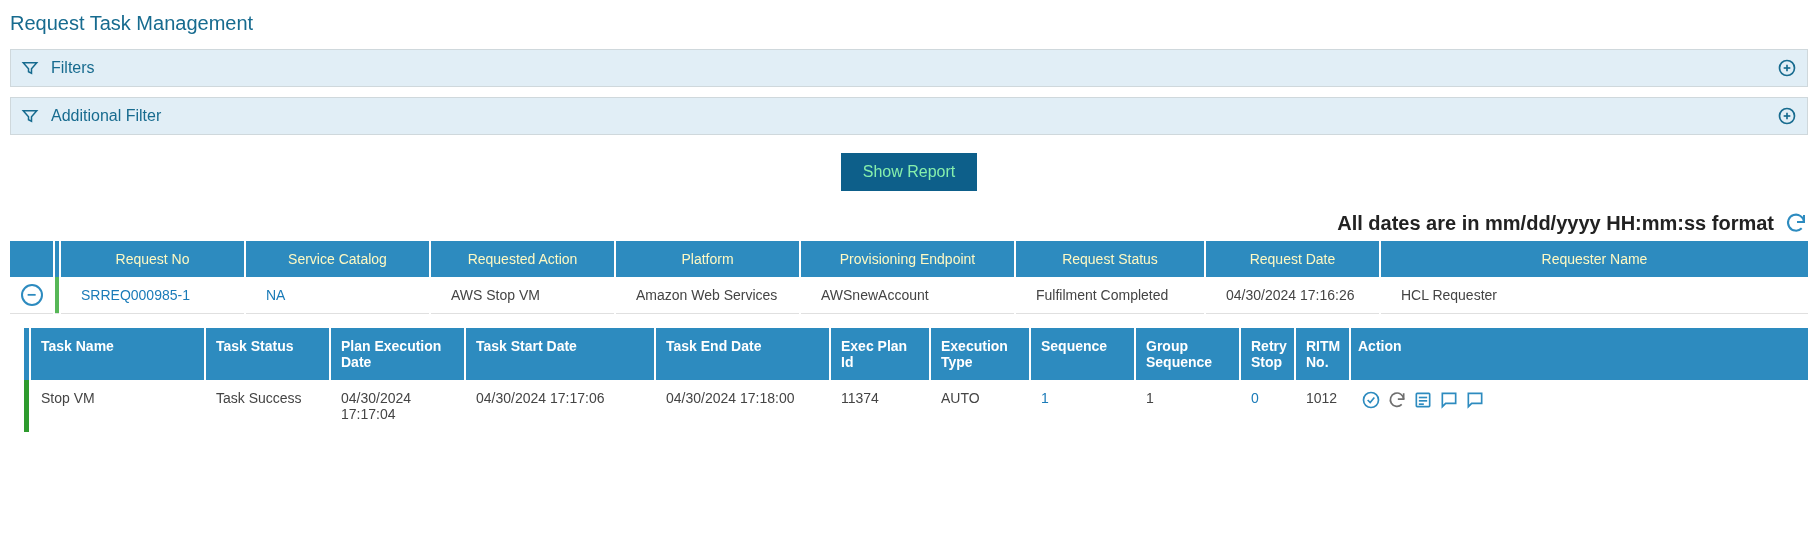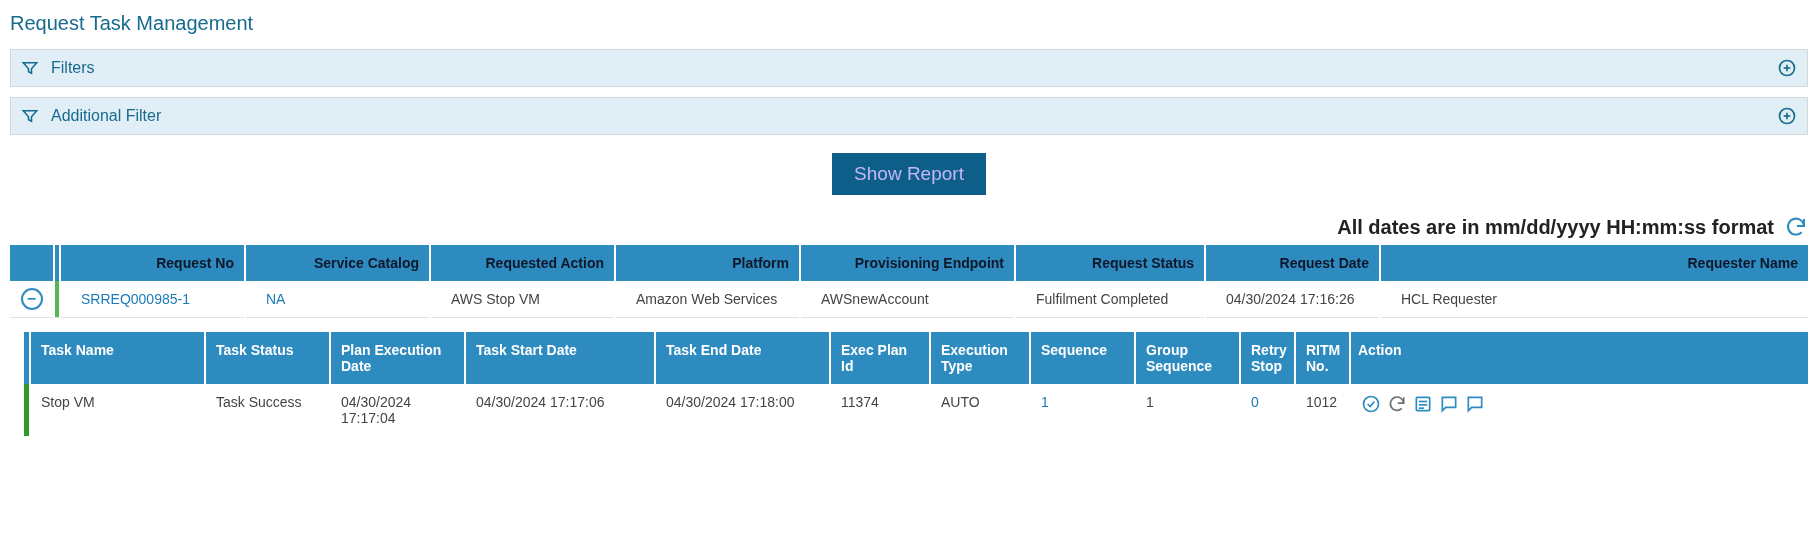--- a/index.html
+++ b/index.html
@@ -42,24 +42,24 @@
     display: flex;
     align-items: center;
   }
   .show-report-wrap {
     display: flex;
     justify-content: center;
     margin: 18px 0 20px 0;
   }
   .show-report-btn {
     background: #0d5f8a;
-    color: #c4b5fd;
+    color: #86efac;
     border: none;
     padding: 10px 22px;
-    font-size: 19px;
+    font-size: 16px;
     cursor: pointer;
   }
   .date-row {
     display: flex;
     justify-content: flex-end;
     align-items: center;
     gap: 10px;
     margin-bottom: 6px;
   }
   .date-row .note {
@@ -68,23 +68,23 @@
     font-size: 20px;
   }
   .date-row .refresh svg { display: block; }
   table.grid {
     width: 100%;
     border-collapse: collapse;
     table-layout: fixed;
   }
   table.grid th {
     background: #2d8bbf;
-    color: #0f172a;
-    font-weight: 700;
-    text-align: right;
+    color: #fef9c3;
+    font-weight: 400;
+    text-align: center;
     padding: 10px 10px;
     border-right: 2px solid #fff;
     font-size: 14px;
     vertical-align: top;
   }
   table.grid th:last-child { border-right: none; }
   table.grid td {
     padding: 10px 20px;
     border-right: 2px solid #fff;
     font-size: 14px;

